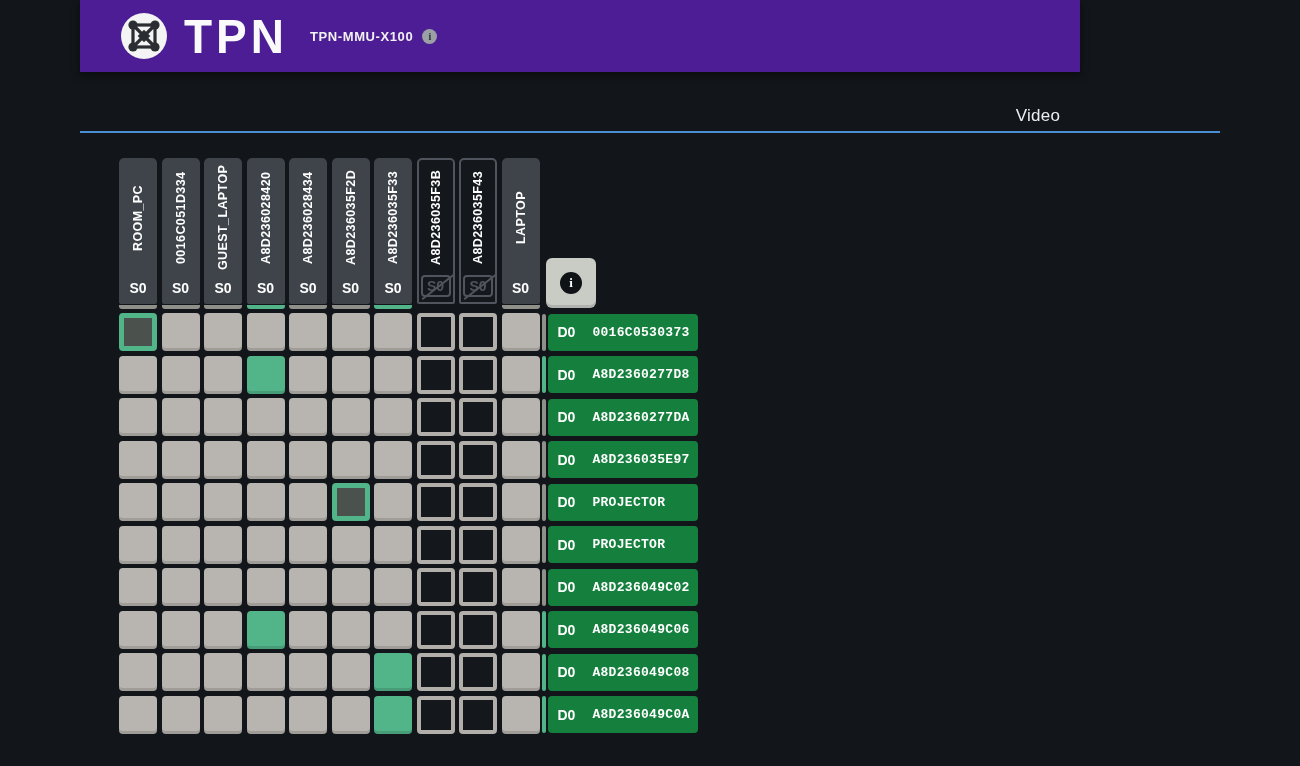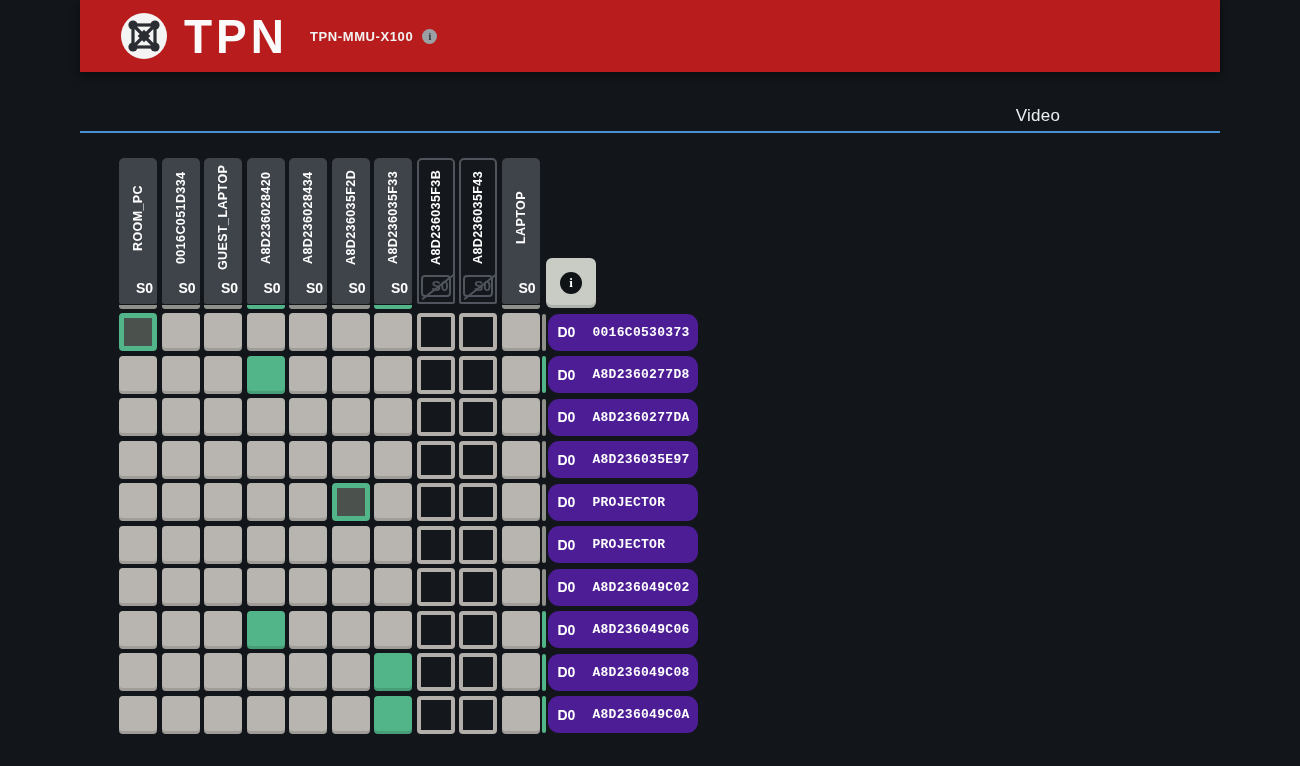--- a/index.html
+++ b/index.html
@@ -6,22 +6,22 @@
   html,body { width:1300px; height:766px; overflow:hidden; }
   body {
     background:#121519;
     font-family:"Liberation Sans", sans-serif;
     position:relative;
     -webkit-font-smoothing:antialiased;
   }
 
   
   .topbar {
-    position:absolute; left:80px; top:0; width:1140px; height:72px;
-    background:#b91c1c;
+    position:absolute; left:80px; top:0; width:1000px; height:72px;
+    background:#4c1d95;
     box-shadow:0 3px 8px rgba(0,0,0,0.45);
     display:flex; align-items:center;
   }
   .logo-wrap { margin-left:40px; width:48px; height:48px; display:flex; align-items:center; justify-content:center; }
   .brand {
     margin-left:16px; color:#fafafa; font-size:46px; font-weight:bold;
     letter-spacing:4px; line-height:1; transform:scaleY(1.05);
   }
   .model { margin-left:22px; color:#f2f2f2; font-size:13px; font-weight:bold; letter-spacing:0.6px; }
   .info-dot {
@@ -52,21 +52,21 @@
     border-radius:5px 5px 2px 2px;
     display:flex; flex-direction:column; align-items:center;
   }
   .vlabel {
     flex:1; writing-mode:vertical-rl; transform:rotate(180deg);
     display:flex; align-items:center; justify-content:center;
     color:#ffffff; font-weight:bold; font-size:12.5px; letter-spacing:0.4px;
     white-space:nowrap;
   }
   .portwrap { position:relative; margin-bottom:5px; width:30px; height:22px;
-    display:flex; align-items:center; justify-content:flex-end; }
+    display:flex; align-items:center; justify-content:center; }
   .port { color:#ffffff; font-weight:bold; font-size:14px; }
   .hbar { height:4px; width:38px; margin-top:1px; background:#90908b; border-radius:0 0 3px 3px; }
   .src-header.active .hbar { background:#52b58a; }
 
   .src-header.disabled .hbox { background:#14181c; border:2px solid #50545c; }
   .src-header.disabled .port { color:#50545c; }
   .src-header.disabled .portwrap { border:2px solid #50545c; border-radius:4px; }
   .src-header.disabled .portwrap::after {
     content:""; position:absolute; left:-5px; width:40px; top:50%; height:2px;
     background:#50545c; transform:rotate(-38deg);
@@ -95,21 +95,21 @@
   .cell.selected { background:#4b514d; border:5px solid #52b58a; box-shadow:none; }
   .cell.disabled {
     background:#14181c; border:4px solid #b2afaa; border-radius:4px;
     box-shadow:none; cursor:default;
   }
 
   .dest { display:flex; align-items:center; margin-left:-2.5px; cursor:pointer; }
   .dbar { width:4px; height:37px; border-radius:2px; background:#90908b; flex:none; }
   .dest.active .dbar { background:#52b58a; }
   .dbox {
-    width:150px; height:37px; margin-left:2px; background:#4c1d95; border-radius:11px;
+    width:150px; height:37px; margin-left:2px; background:#15803d; border-radius:4px;
     display:flex; align-items:center; color:#ffffff; font-weight:bold;
   }
   .dport { margin-left:10px; font-size:14px; }
   .dname { margin-left:17px; font-size:13px; letter-spacing:0.3px;font-family:Liberation Mono, monospace; }
 </style>
 </head>
 <body>
 
 <header class="topbar">
   <span class="logo-wrap">

